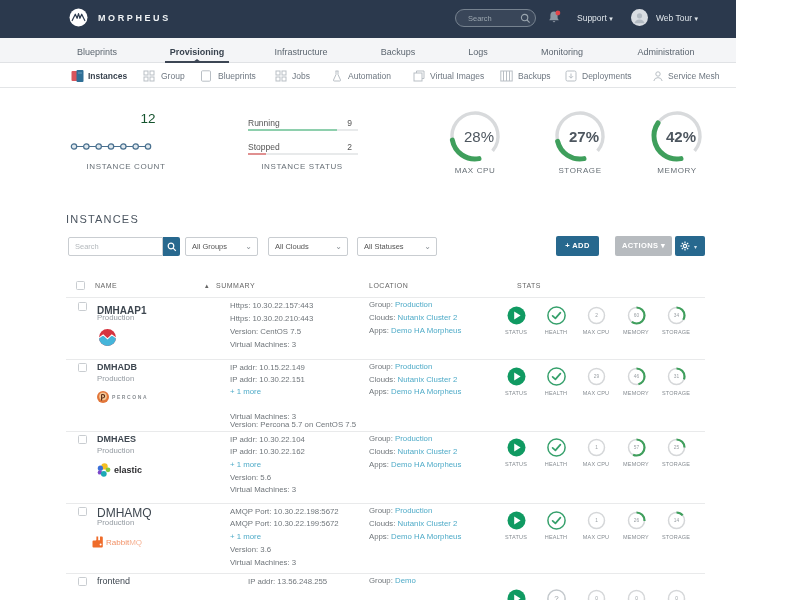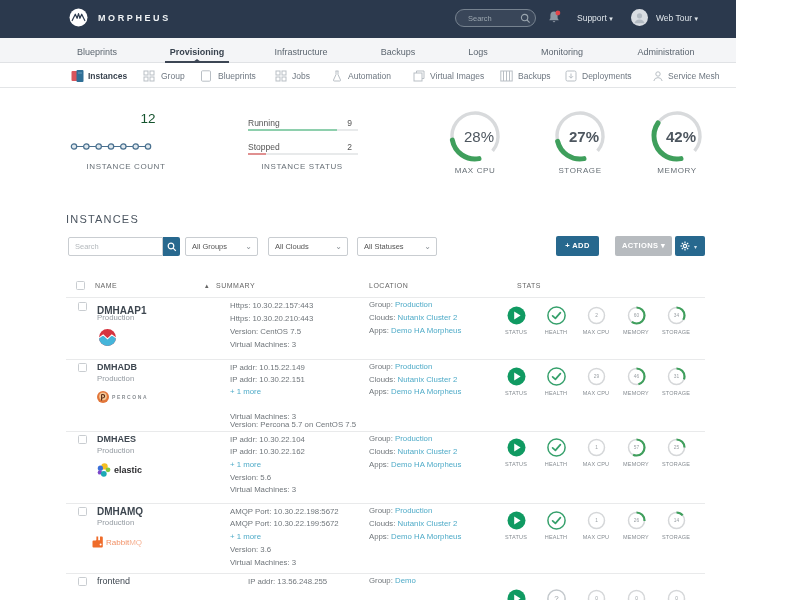--- a/index.html
+++ b/index.html
@@ -314,21 +314,21 @@
       <circle cx="9.5" cy="9.5" r="8" fill="none" stroke="#3f9f5c" stroke-width="2.2" pathLength="360" stroke-dasharray="90.0 270.0" transform="rotate(-90 9.5 9.5)"></circle>
 <text x="9.5" y="11.4" font-size="4.8" fill="#9ba1a6" text-anchor="middle" font-family="Liberation Sans">25</text>
     </svg>
 <div class="slbl" style="left:516px;top:461px">STATUS</div>
 <div class="slbl" style="left:556px;top:461px">HEALTH</div>
 <div class="slbl" style="left:596px;top:461px">MAX CPU</div>
 <div class="slbl" style="left:636px;top:461px">MEMORY</div>
 <div class="slbl" style="left:676px;top:461px">STORAGE</div>
 <div class="sep" style="top:502.5px"></div>
 <div class="cb" style="left:78px;top:506.5px"></div>
-<div class="abs" style="left:97px;top:505.5px;font-size:10px;font-weight:bold;color:#3e4750">DMHAMQ</div>
+<div class="abs" style="left:97px;top:505.5px;font-size:12px;font-weight:normal;color:#3e4750">DMHAMQ</div>
 <div class="abs" style="left:97px;top:517.5px;font-size:7.8px;color:#939aa1">Production</div>
 <svg class="abs" style="left:92px;top:536px" width="12" height="12" viewBox="0 0 12 12">
 <path d="M4.4 0.5 h1.8 v3.4 a0.4 0.4 0 0 0 0.4 0.4 h1 a0.4 0.4 0 0 0 0.4 -0.4 V0.5 h1.8 a1 1 0 0 1 1 1 v9 a1 1 0 0 1 -1 1 h-8.3 a1 1 0 0 1 -1 -1 v-5 a1 1 0 0 1 1 -1 h2 a0.9 0.9 0 0 0 0.9 -0.9 Z" fill="#ef6c2a"></path>
 <circle cx="8.6" cy="8.6" r="1" fill="#fff"></circle>
     </svg>
 <div class="abs" style="left:106px;top:538px;font-size:8px;color:#f29166">Rabbit<span style="color:#f6b497">MQ</span></div>
 <div class="abs sum" style="left:230px;top:506.5px">AMQP Port: 10.30.22.198:5672</div>
 <div class="abs sum" style="left:230px;top:519.3px">AMQP Port: 10.30.22.199:5672</div>
 <div class="abs sum teal" style="left:230px;top:532.0999999999999px">+ 1 more</div>
 <div class="abs sum" style="left:230px;top:544.8999999999999px">Version: 3.6</div>

